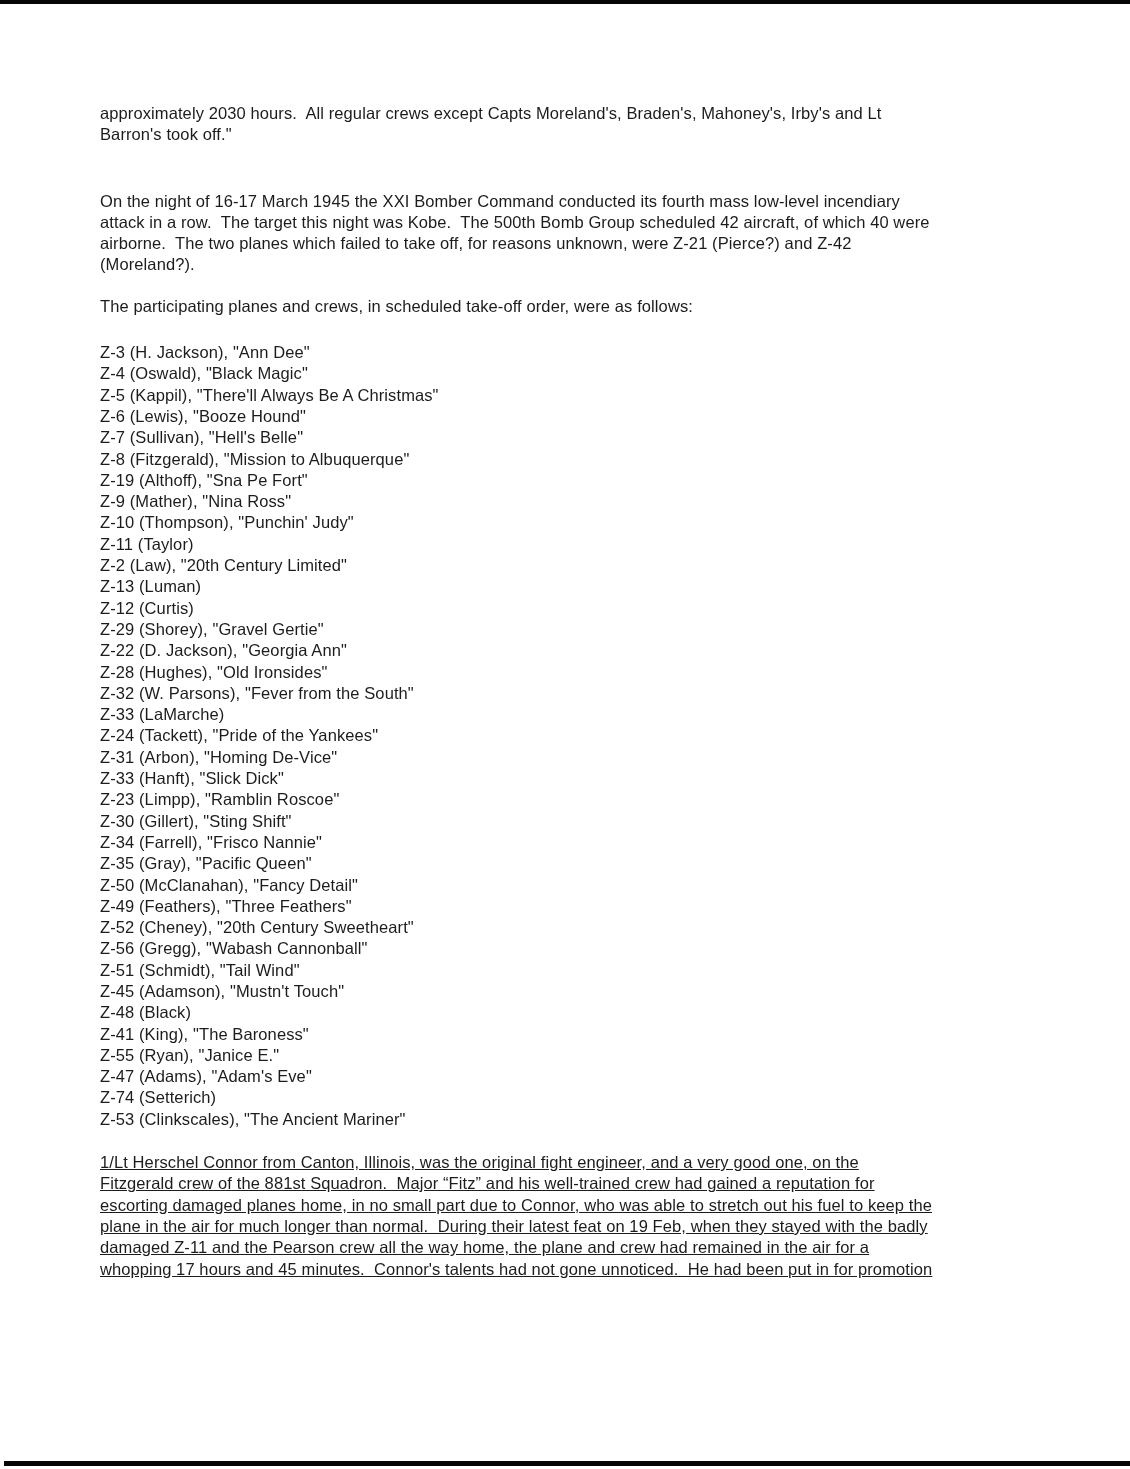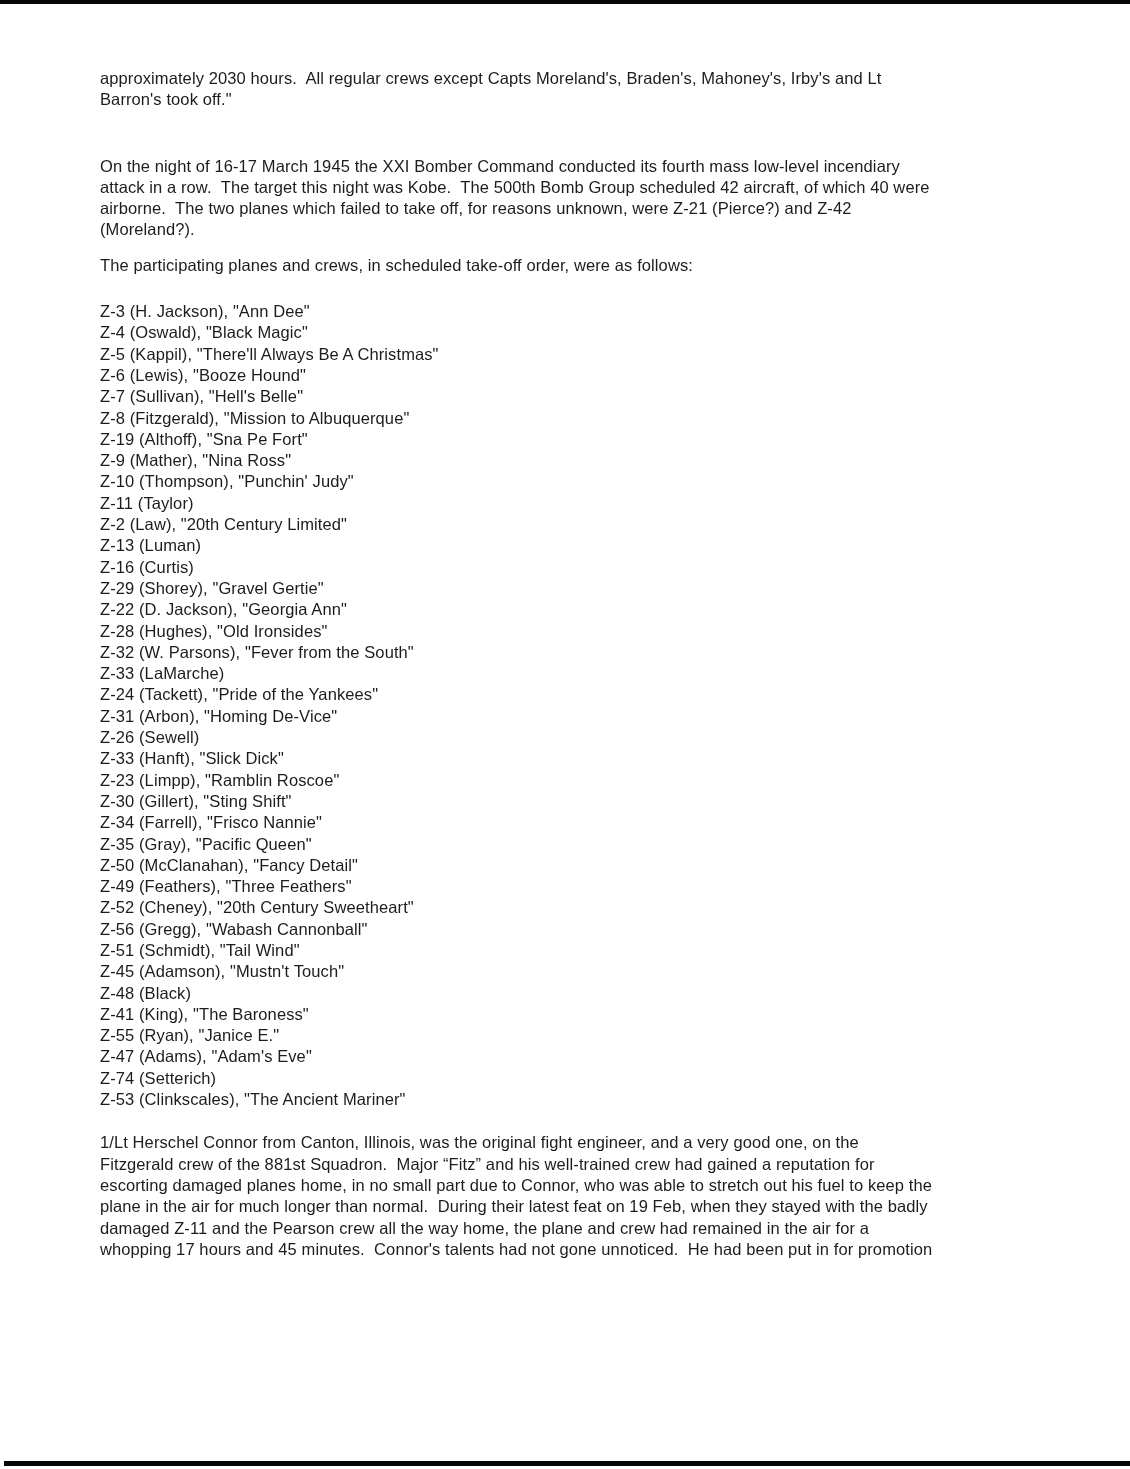--- a/index.html
+++ b/index.html
@@ -29,37 +29,37 @@
     top: 1461px;
     left: 4px;
     right: 0;
     height: 5px;
   }
   .content {
     position: absolute;
     top: 0;
     left: 100px;
     width: 985px;
-    padding-top: 68px;
+    padding-top: 103px;
     font-size: 16.5px;
     line-height: 21.3px;
     letter-spacing: 0.1px;
   }
   .para {
     margin: 0;
     white-space: pre-wrap;
   }
   .p2 { margin-top: 45px; }
-  .p3 { margin-top: 14px; }
+  .p3 { margin-top: 20px; }
   .list { margin-top: 25px; }
   .list-row {
     white-space: pre;
     height: 21.3px;
   }
-  .p4 { margin-top: 22px; }
+  .p4 { margin-top: 22px; text-decoration: underline; }
 </style>
 </head>
 <body>
 
 <div class="page">
 
   <div class="edge edge-top"></div>
 
   <div class="content">
 
@@ -79,29 +79,28 @@
         <div class="list-row">Z-5 (Kappil), "There'll Always Be A Christmas"</div>
         <div class="list-row">Z-6 (Lewis), "Booze Hound"</div>
         <div class="list-row">Z-7 (Sullivan), "Hell's Belle"</div>
         <div class="list-row">Z-8 (Fitzgerald), "Mission to Albuquerque"</div>
         <div class="list-row">Z-19 (Althoff), "Sna Pe Fort"</div>
         <div class="list-row">Z-9 (Mather), "Nina Ross"</div>
         <div class="list-row">Z-10 (Thompson), "Punchin' Judy"</div>
         <div class="list-row">Z-11 (Taylor)</div>
         <div class="list-row">Z-2 (Law), "20th Century Limited"</div>
         <div class="list-row">Z-13 (Luman)</div>
-        <div class="list-row">Z-16 (Curtis)</div>
+        <div class="list-row">Z-12 (Curtis)</div>
         <div class="list-row">Z-29 (Shorey), "Gravel Gertie"</div>
         <div class="list-row">Z-22 (D. Jackson), "Georgia Ann"</div>
         <div class="list-row">Z-28 (Hughes), "Old Ironsides"</div>
         <div class="list-row">Z-32 (W. Parsons), "Fever from the South"</div>
         <div class="list-row">Z-33 (LaMarche)</div>
         <div class="list-row">Z-24 (Tackett), "Pride of the Yankees"</div>
         <div class="list-row">Z-31 (Arbon), "Homing De-Vice"</div>
-        <div class="list-row">Z-26 (Sewell)</div>
         <div class="list-row">Z-33 (Hanft), "Slick Dick"</div>
         <div class="list-row">Z-23 (Limpp), "Ramblin Roscoe"</div>
         <div class="list-row">Z-30 (Gillert), "Sting Shift"</div>
         <div class="list-row">Z-34 (Farrell), "Frisco Nannie"</div>
         <div class="list-row">Z-35 (Gray), "Pacific Queen"</div>
         <div class="list-row">Z-50 (McClanahan), "Fancy Detail"</div>
         <div class="list-row">Z-49 (Feathers), "Three Feathers"</div>
         <div class="list-row">Z-52 (Cheney), "20th Century Sweetheart"</div>
         <div class="list-row">Z-56 (Gregg), "Wabash Cannonball"</div>
         <div class="list-row">Z-51 (Schmidt), "Tail Wind"</div>

